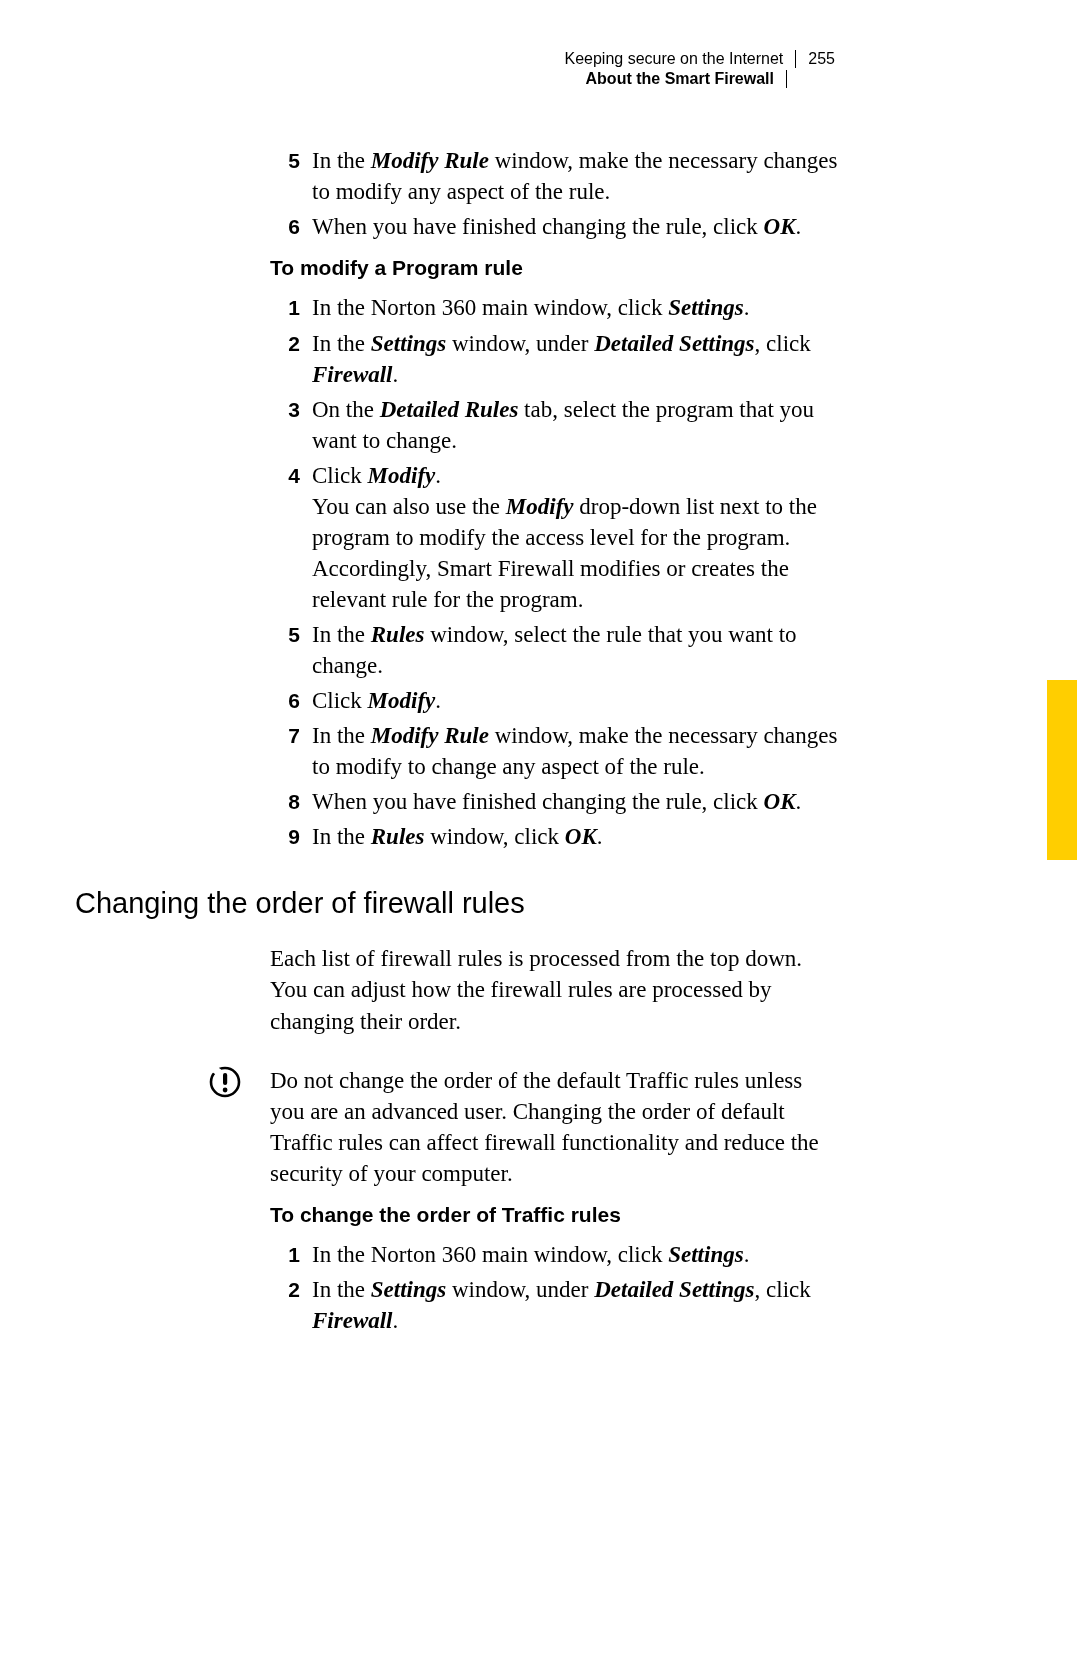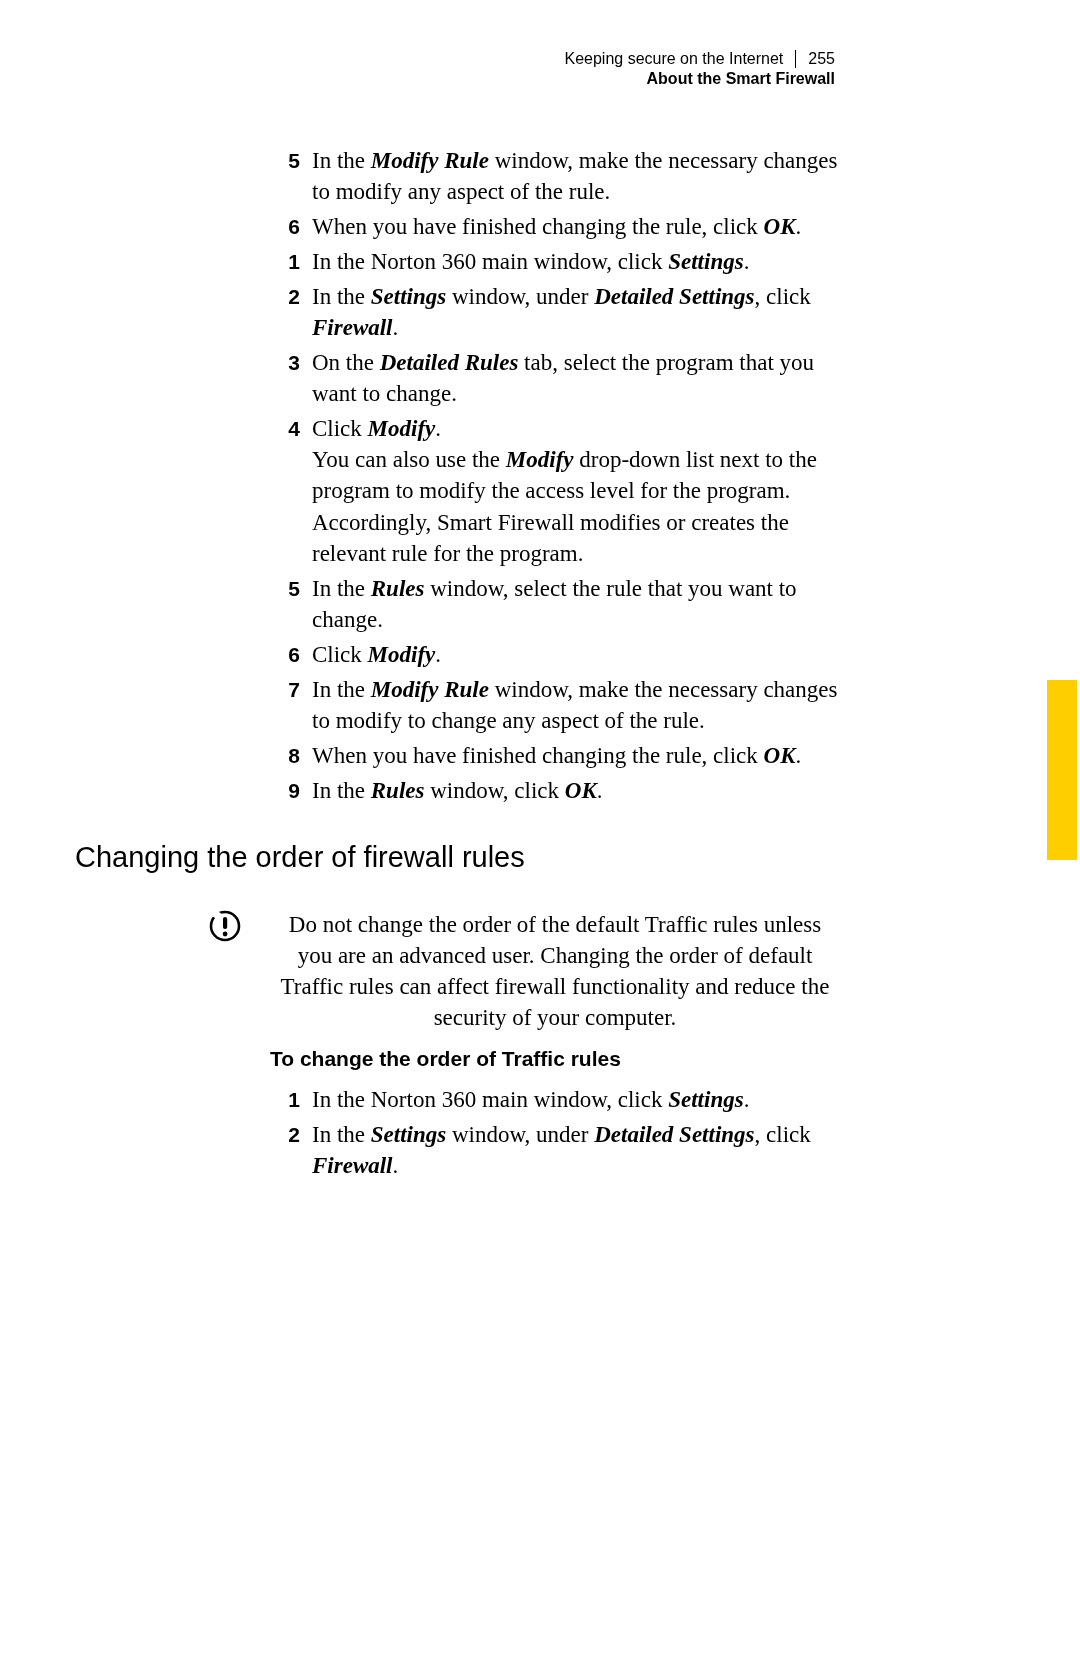--- a/index.html
+++ b/index.html
@@ -35,21 +35,20 @@
       background: #000;
       align-self: stretch;
     }
     .header-pagenum { font-family: 'Trebuchet MS', Verdana, Arial, sans-serif; }
     .header-line2 {
       display: flex;
       align-items: stretch;
       justify-content: flex-end;
       gap: 12px;
       margin-top: 2px;
-      flex-direction: column;
     }
     .header-subtitle {
       font-family: 'Trebuchet MS', Verdana, Arial, sans-serif;
       font-weight: 700;
     }
     .header-divider2 {
       width: 1px;
       background: #000;
       align-self: stretch;
     }
@@ -149,20 +148,21 @@
           </span>
         </li>
         <li>
           <span class="num">6</span>
           <span class="txt">
             <div>When you have finished changing the rule, click <b>OK</b>.</div>
           </span>
         </li>
       </ol>
 
+    <div class="subheading">To modify a Program rule</div>
 
     <ol class="numlist" id="program-list">
         <li>
           <span class="num">1</span>
           <span class="txt">
             <div>In the Norton 360 main window, click <b>Settings</b>.</div>
           </span>
         </li>
         <li>
           <span class="num">2</span>
@@ -214,22 +214,23 @@
           </span>
         </li>
       </ol>
 
     <div style="height:28px"></div>
 
     <div class="section-heading" style="position:relative; left:-195px; width:760px;">Changing the order of firewall rules</div>
 
     <div style="height:20px"></div>
 
-
-    <div style="position:relative; margin-top:12px;text-align:center;">
+    <p class="body-para">Each list of firewall rules is processed from the top down. You can adjust how the firewall rules are processed by changing their order.</p>
+
+    <div style="position:relative; margin-top:28px;">
       <span class="warning-icon">
         <svg viewBox="0 0 34 34">
           <circle cx="17" cy="17" r="14" fill="none" stroke="#000" stroke-width="2.6"></circle>
           <path d="M 11 3 L 7 9" stroke="#fff" stroke-width="6" fill="none"></path>
           <rect x="15" y="8" width="4.2" height="12" rx="2" fill="#000"></rect>
           <circle cx="17.1" cy="25" r="2.4" fill="#000"></circle>
         </svg>
       </span>
       <p class="body-para">Do not change the order of the default Traffic rules unless you are an advanced user. Changing the order of default Traffic rules can affect firewall functionality and reduce the security of your computer.</p>
     </div>

